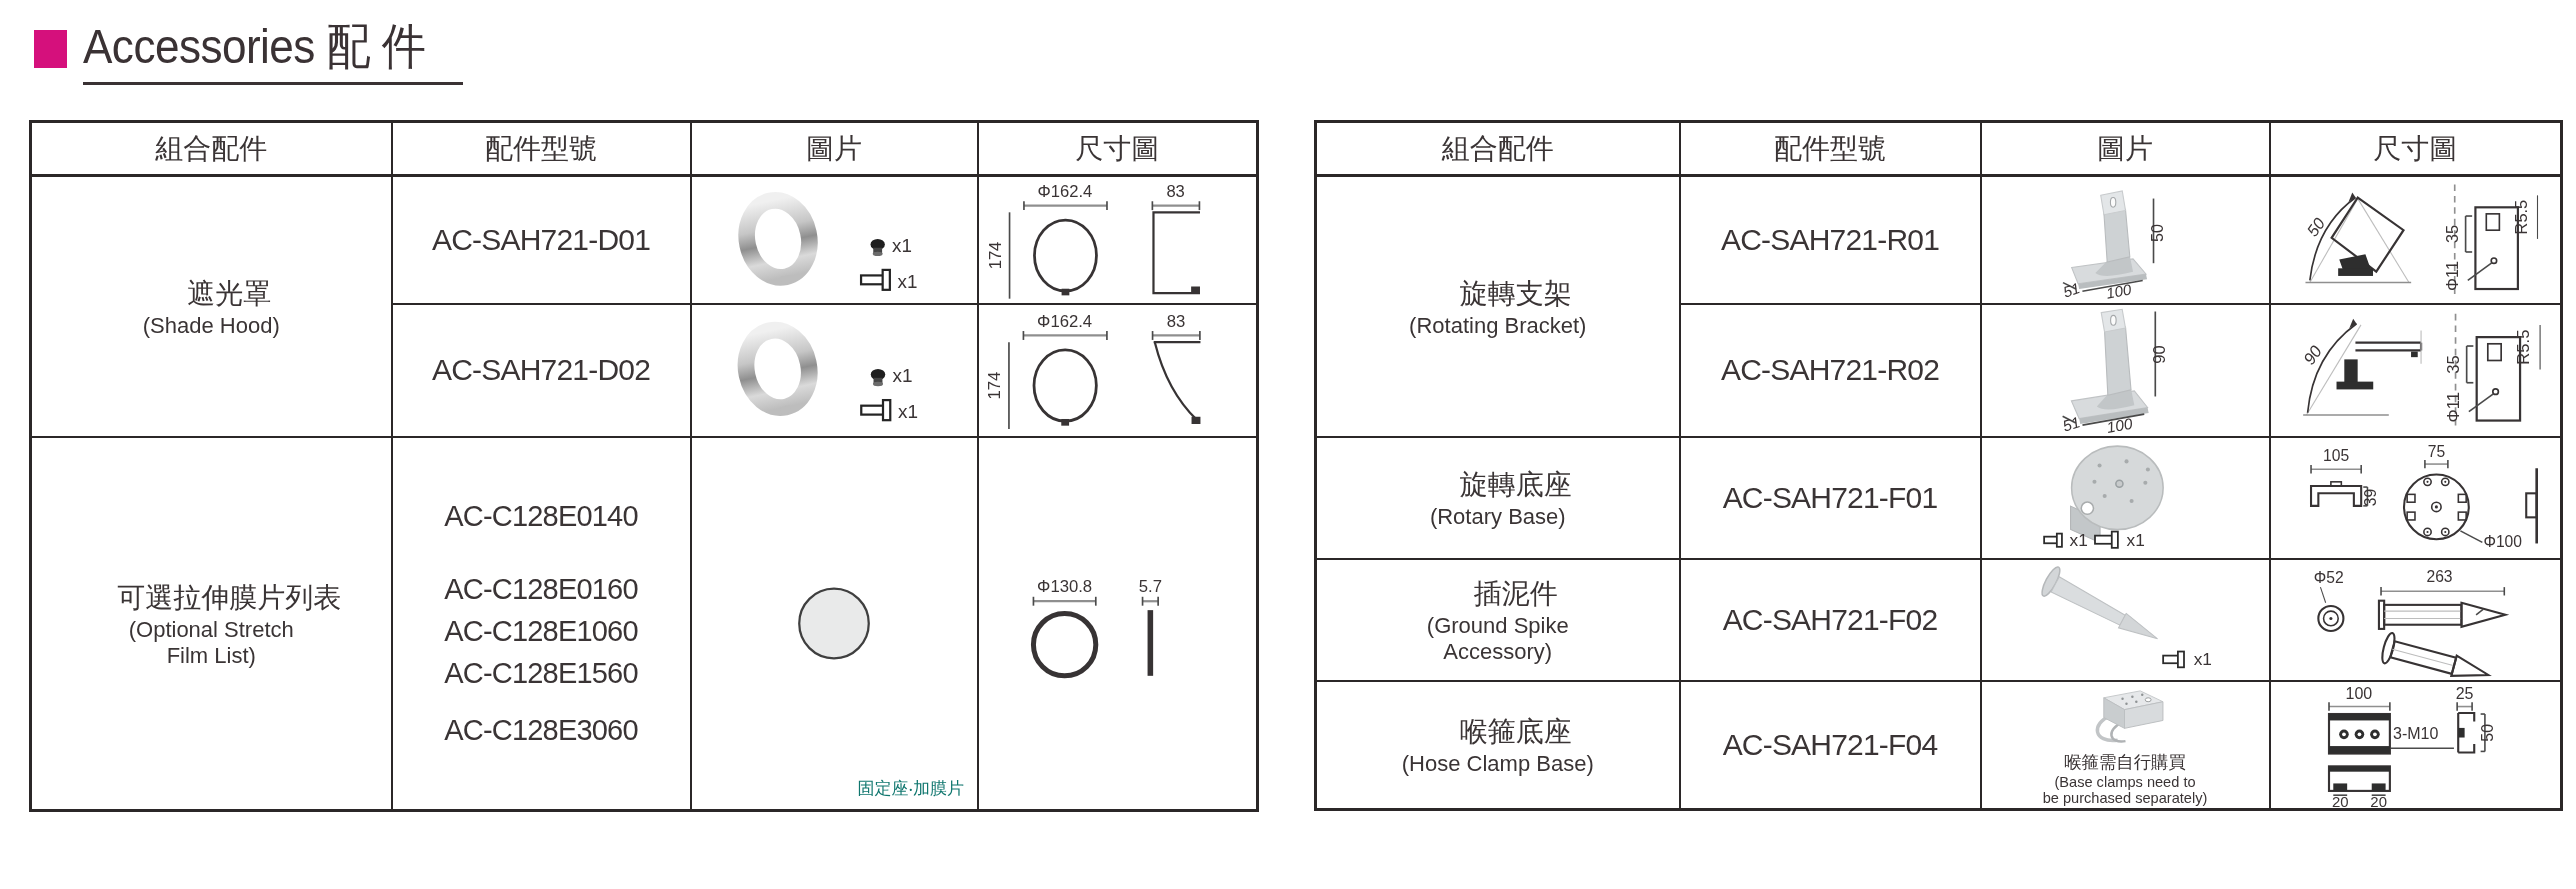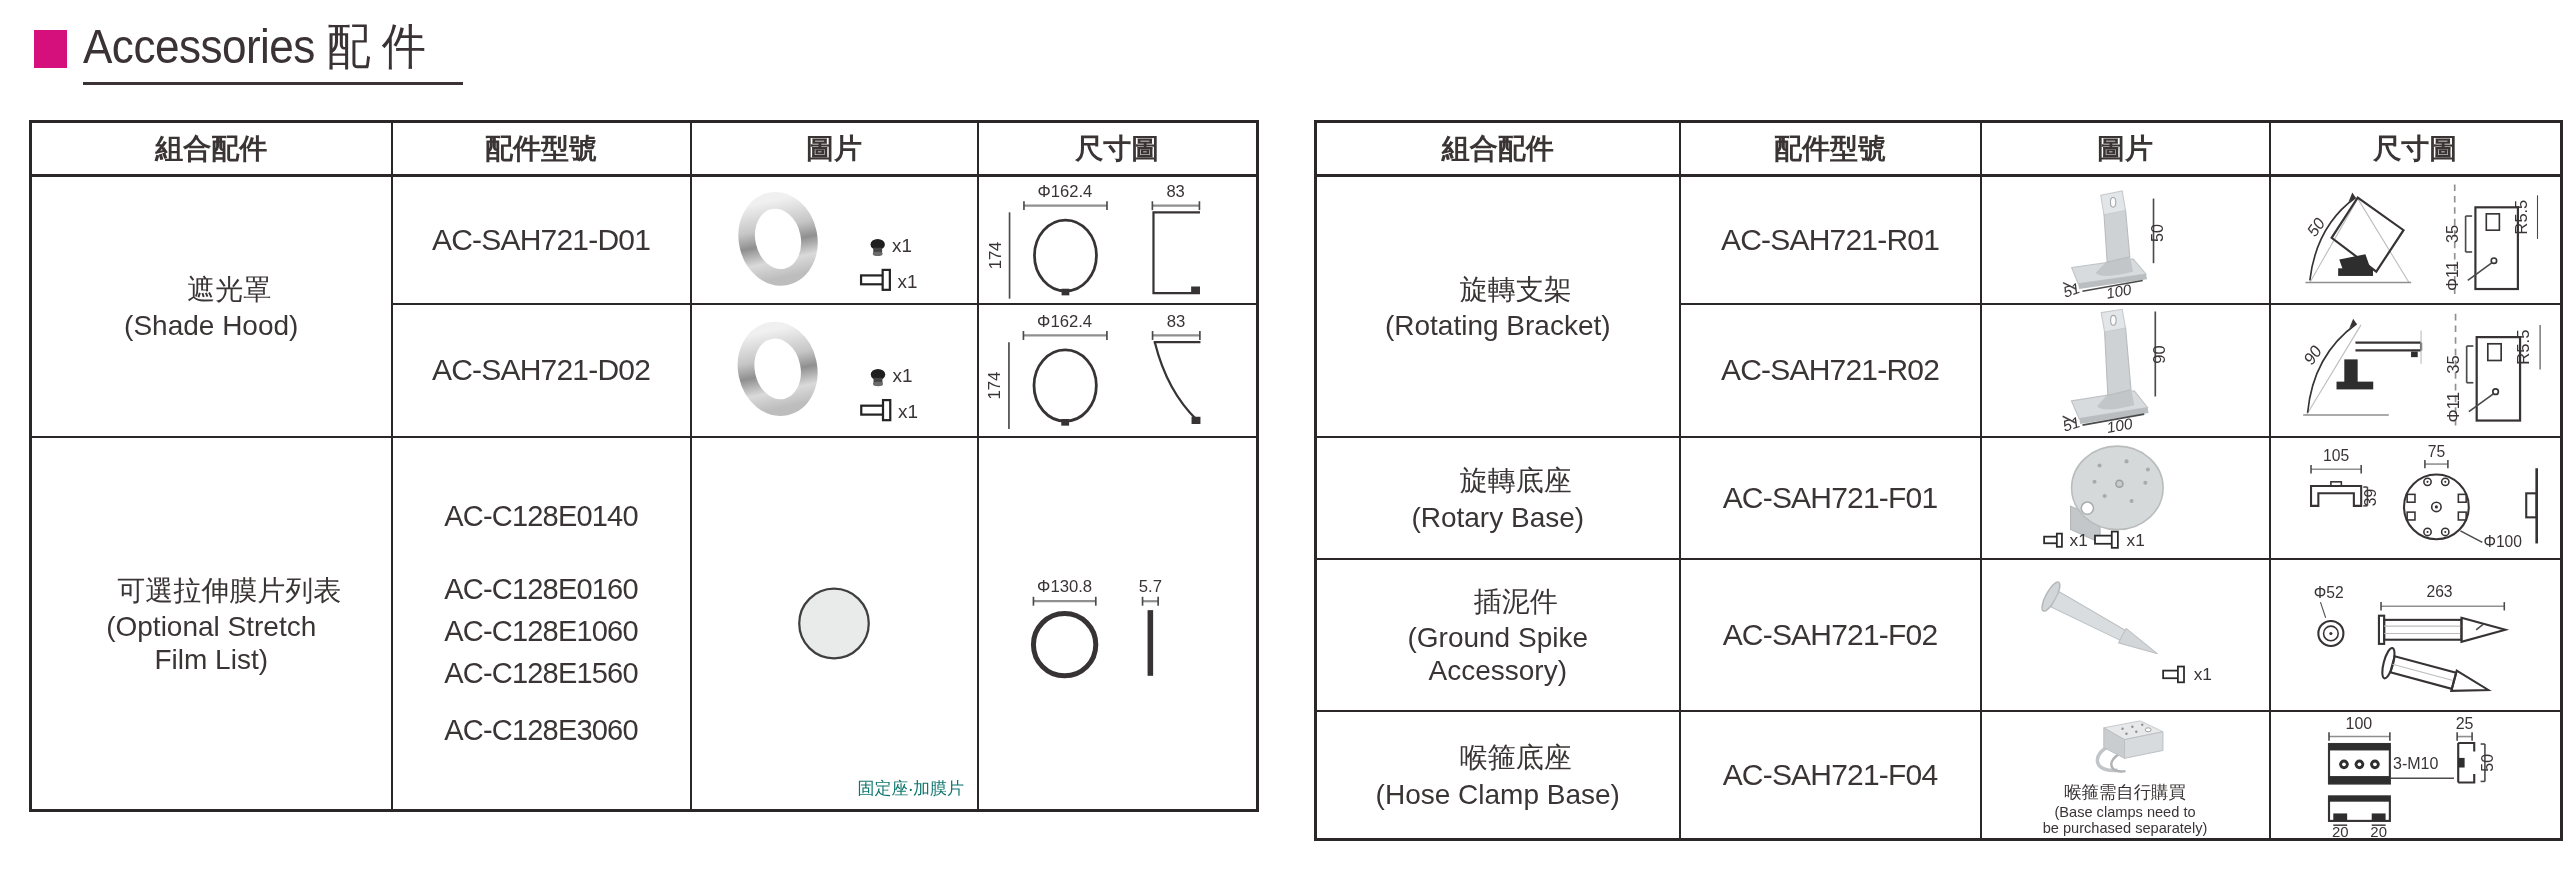--- a/index.html
+++ b/index.html
@@ -8,27 +8,27 @@
 
   
   .title-square{position:absolute;left:34px;top:30px;width:33px;height:38px;background:#d5107c;}
   .page-title{position:absolute;left:83px;top:13.5px;margin:0;font-size:49px;font-weight:500;
               letter-spacing:-0.6px;color:#3a3234;transform:scaleX(.9);transform-origin:0 50%;white-space:nowrap;}
   .title-underline{position:absolute;left:83px;top:82px;width:380px;height:3.4px;background:#3a3234;}
 
   
   table.acc{position:absolute;border-collapse:collapse;table-layout:fixed;background:#fff;border:3.4px solid #2b2728;}
   table.acc th,table.acc td{border:2.2px solid #2b2728;padding:0;overflow:hidden;vertical-align:middle;position:relative;}
-  table.acc th{border-bottom:3.4px solid #2b2728;font-size:28px;font-weight:700;text-align:center;}
+  table.acc th{border-bottom:3.4px solid #2b2728;font-size:28px;font-weight:400;text-align:center;}
   .t-left{left:29px;top:120px;width:1226px;}
   .t-right{left:1314px;top:120px;width:1245px;}
 
   td.name{text-align:center;}
   .zh{font-size:28px;line-height:1.4;padding-left:36px;}
-  .en{font-size:28px;line-height:1.18;}
+  .en{font-size:22px;line-height:1.18;}
   td.model{text-align:center;font-size:30px;letter-spacing:-0.8px;}
   .film-models div{font-size:29px;letter-spacing:-0.8px;text-align:center;line-height:1.45;}
   .film-models div.gap-b{margin-bottom:31px;}
   .film-models div.gap-t{margin-top:14.6px;}
 
   td.art-cell{text-align:center;}
   svg.art{display:block;margin:0 auto;}
   svg text{font-family:"Liberation Sans",sans-serif;fill:#3a3435;}
   .dt{font-size:30px;}
   .dts{font-size:28px;}
@@ -380,21 +380,21 @@
           <line class="tick" x1="276" y1="40" x2="276" y2="56" stroke-width="3"></line>
               <line class="tick" x1="320" y1="40" x2="320" y2="56" stroke-width="3"></line>
           <line class="tick" x1="344" y1="176" x2="386" y2="198" stroke-width="3"></line>
           <text class="dt" x="388" y="206" text-anchor="start">Φ100</text>
           <line class="obj" x1="490" y1="56" x2="490" y2="200" stroke-width="5"></line>
           <rect class="obj" x="470" y="104" width="20" height="46" stroke-width="4"></rect>
         </svg>
       </td>
     </tr>
 
-    <tr style="height:152px">
+    <tr style="height:122px">
       <td class="name">
         <div class="zh">插泥件</div>
         <div class="en">(Ground Spike</div>
         <div class="en">Accessory)</div>
       </td>
       <td class="model">AC-SAH721-F02</td>
       <td class="art-cell">
         <svg class="art" width="284" height="118" viewBox="0 0 510 232">
           <g transform="rotate(28 150 62)">
             <ellipse cx="104" cy="62" rx="10" ry="32" fill="#d3d6d8" stroke="#b5b8ba" stroke-width="3"></ellipse>

